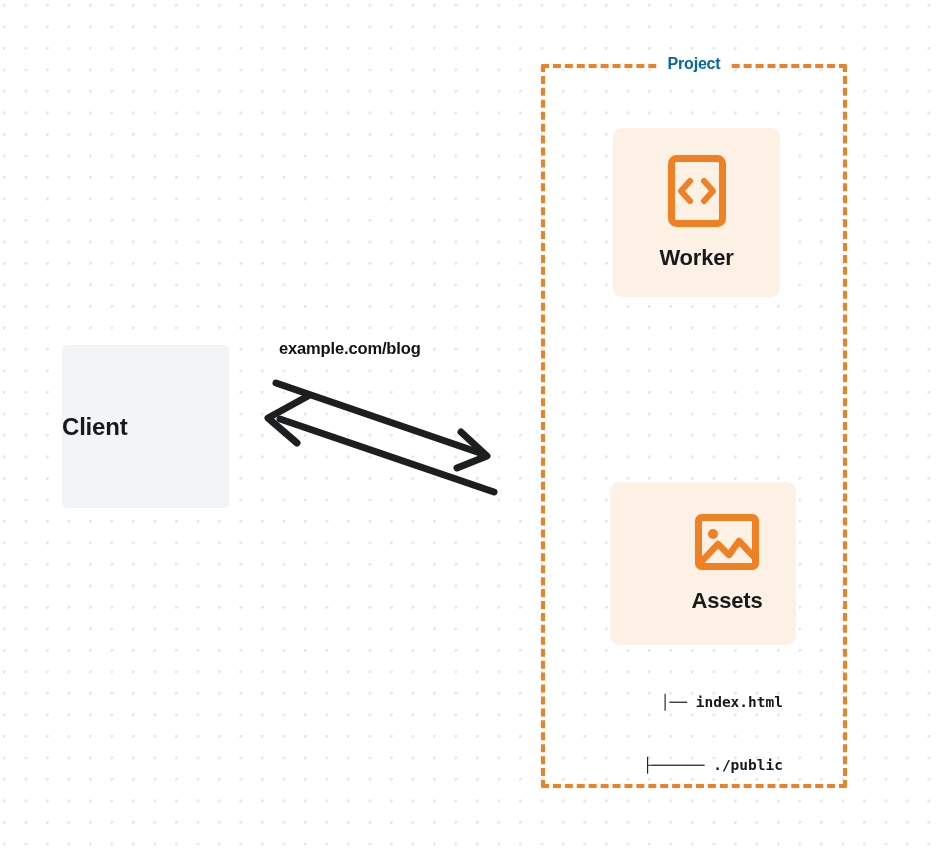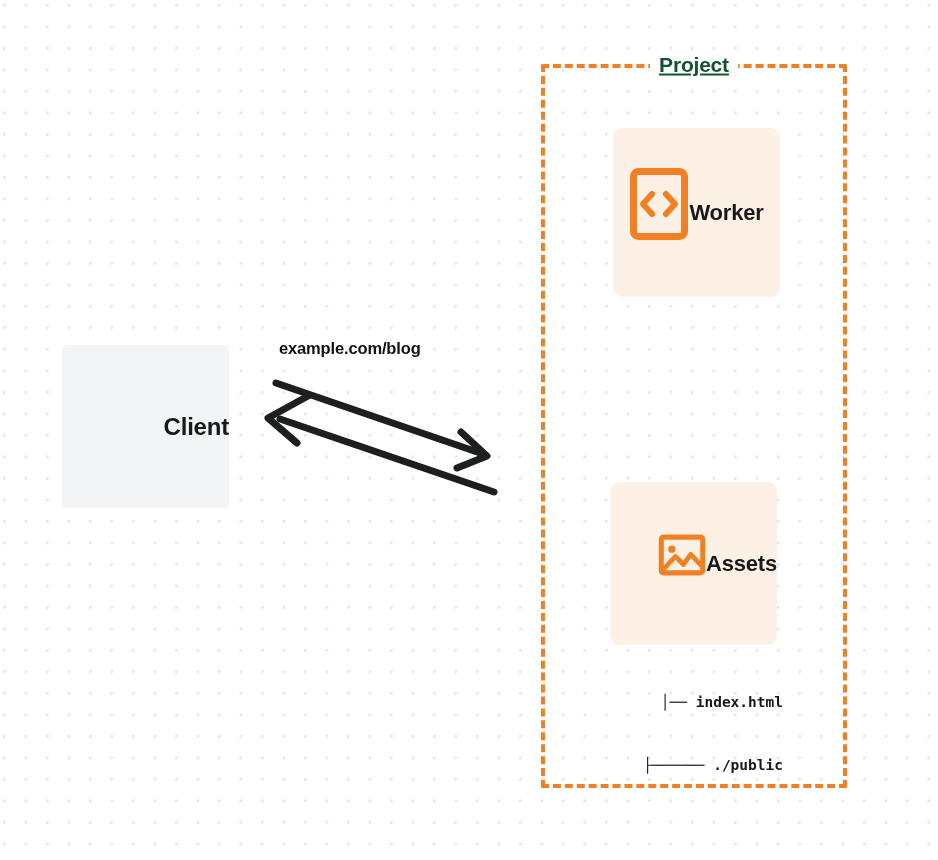--- a/index.html
+++ b/index.html
@@ -31,21 +31,21 @@
   .client-node {
     position: absolute;
     left: 62px;
     top: 345px;
     width: 167px;
     height: 163px;
     background: #f3f4f5;
     border-radius: 5px;
     display: flex;
     align-items: center;
-    justify-content: flex-end;
+    justify-content: flex-start;
   }
   .client-label {
     font-size: 24px;
     font-weight: 700;
     color: #18191b;
     letter-spacing: -0.2px;
   }
 
   
   .edge-label {
@@ -80,49 +80,48 @@
     border: 4px dashed #ef8023;
     border-radius: 2px;
   }
   .project-title {
     position: absolute;
     left: 50%;
     top: -4px;
     transform: translate(-50%, -50%);
     background: #ffffff;
     padding: 0 9px;
-    font-size: 21px;
-    font-weight: 700;
-    color: #14532d;
+    font-size: 16px;
+    font-weight: 700;
+    color: #0369a1;
     letter-spacing: -0.2px;
     white-space: nowrap;
     line-height: 1;
-    text-decoration: underline;
   }
 
   
   .service-card {
     position: absolute;
     background: #fdf1e6;
     border-radius: 9px;
     display: flex;
-    flex-direction: row;
+    flex-direction: column;
     align-items: center;
     justify-content: center;
   }
   .worker-card {
     left: 613px;
     top: 128px;
     width: 167px;
     height: 169px;
   }
   .assets-card {
     left: 610px;
     top: 482px;
-    width: 167px;
+    width: 186px;
     height: 163px;
     padding-left: 48px;
   }
   .card-icon {
     display: block;
     margin-bottom: 17px;
   }
   .card-label {
     font-size: 22px;
     font-weight: 700;

